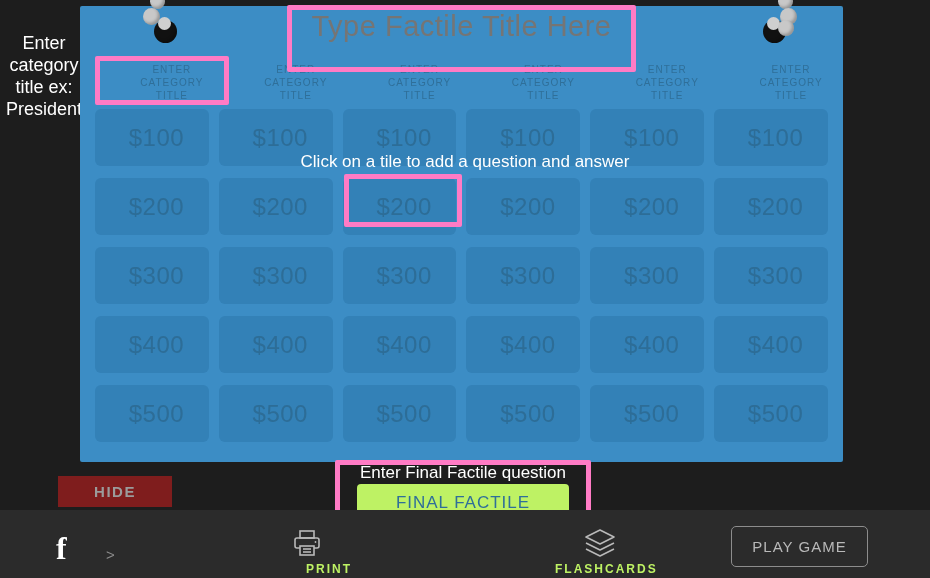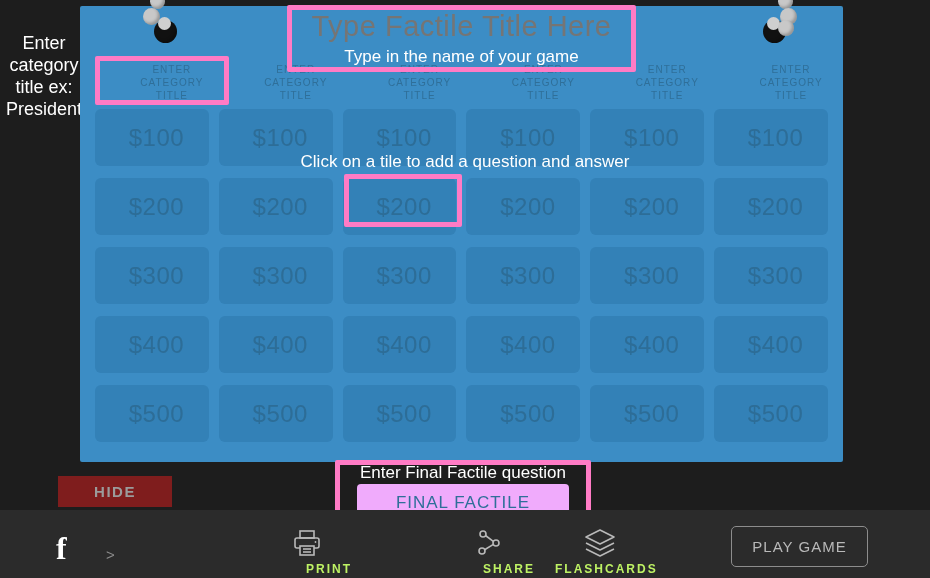--- a/index.html
+++ b/index.html
@@ -165,21 +165,21 @@
     left: 341px; top: 463px;
     width: 244px;
     color: #ffffff;
     font-size: 17px;
     text-align: center;
   }
   .final-tile {
     position: absolute;
     left: 357px; top: 484px;
     width: 212px; height: 36px;
-    background: #f0abfc;
+    background: #bef264;
     border-radius: 4px;
     color: #2f6f99;
     font-size: 17px;
     letter-spacing: 1px;
     display: flex;
     align-items: flex-start;
     justify-content: center;
     padding-top: 9px;
     cursor: pointer;
     overflow: hidden;
@@ -259,21 +259,20 @@
     </div>
     <div class="balls right">
       <div class="ball" style="left:20px; top:0px;  width:15px; height:15px;"></div>
       <div class="ball" style="left:22px; top:14px; width:17px; height:17px;"></div>
       <div class="ball dark" style="left:5px;  top:26px; width:23px; height:23px;"></div>
       <div class="ball" style="left:20px; top:26px; width:16px; height:16px;"></div>
     </div>
 
     <div class="title-wrap">
       <input class="title-input" type="text" placeholder="Type Factile Title Here" style="">
-      <div class="title-sub">Type in the name of your game</div>
     </div>
 
     <div class="cat-row" id="cat-row">
         <div class="cat-cell">ENTER<br>CATEGORY TITLE</div>
         <div class="cat-cell">ENTER<br>CATEGORY TITLE</div>
         <div class="cat-cell">ENTER<br>CATEGORY TITLE</div>
         <div class="cat-cell">ENTER<br>CATEGORY TITLE</div>
         <div class="cat-cell">ENTER<br>CATEGORY TITLE</div>
         <div class="cat-cell">ENTER<br>CATEGORY TITLE</div>
       </div>
@@ -347,32 +346,20 @@
           <rect x="8" y="17" width="14" height="9" fill="#2b2b2b"></rect>
           <line x1="11" y1="20" x2="19" y2="20"></line>
           <line x1="11" y1="23" x2="19" y2="23"></line>
           <circle cx="23.5" cy="13" r="0.9" fill="#b9b9b9" stroke="none"></circle>
         </svg>
       </div>
       <span class="lbl">PRINT</span>
     </div>
 
 
-    <div class="tb-item" style="left:445px;">
-      <div class="tb-icon">
-        <svg width="30" height="28" viewBox="0 0 30 28" fill="none" stroke="#b9b9b9" stroke-width="1.6">
-          <circle cx="8" cy="5" r="3"></circle>
-          <circle cx="7" cy="22" r="3"></circle>
-          <circle cx="21" cy="14" r="3"></circle>
-          <line x1="10.5" y1="6.5" x2="18.6" y2="12.6"></line>
-          <line x1="9.6" y1="20.7" x2="18.4" y2="15.4"></line>
-        </svg>
-      </div>
-      <span class="lbl">SHARE</span>
-    </div>
 
     <div class="tb-item" style="left:555px;">
       <div class="tb-icon">
         <svg width="34" height="30" viewBox="0 0 34 30" fill="none" stroke="#b9b9b9" stroke-width="1.6" stroke-linejoin="round">
           <path d="M17 2 L31 9 L17 16 L3 9 Z"></path>
           <path d="M3 15 L17 22 L31 15"></path>
           <path d="M3 21 L17 28 L31 21"></path>
         </svg>
       </div>
       <span class="lbl">FLASHCARDS</span>

